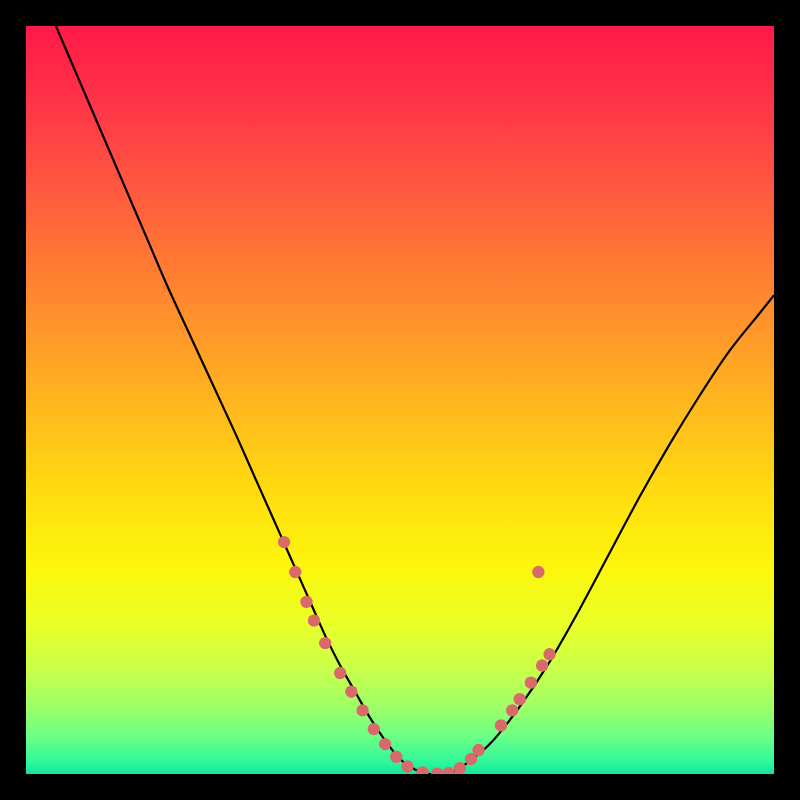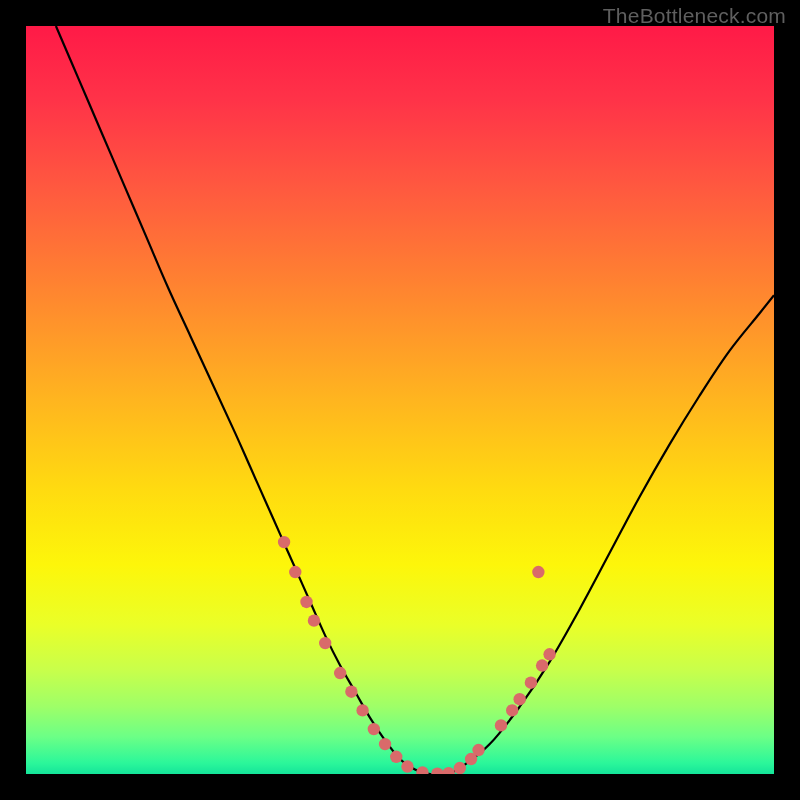--- a/index.html
+++ b/index.html
@@ -100,14 +100,13 @@
           <circle cx="486.20" cy="684.42" r="6.2" fill="#d96a6a"></circle>
           <circle cx="493.68" cy="673.20" r="6.2" fill="#d96a6a"></circle>
           <circle cx="504.90" cy="656.74" r="6.2" fill="#d96a6a"></circle>
           <circle cx="516.12" cy="639.54" r="6.2" fill="#d96a6a"></circle>
           <circle cx="523.60" cy="628.32" r="6.2" fill="#d96a6a"></circle>
           <circle cx="512.38" cy="546.04" r="6.2" fill="#d96a6a"></circle>
         </g>
     </svg>
   </div>
 
-  <div class="attribution">TheBottleneck.com</div>
 </div>
 
 </body></html>

